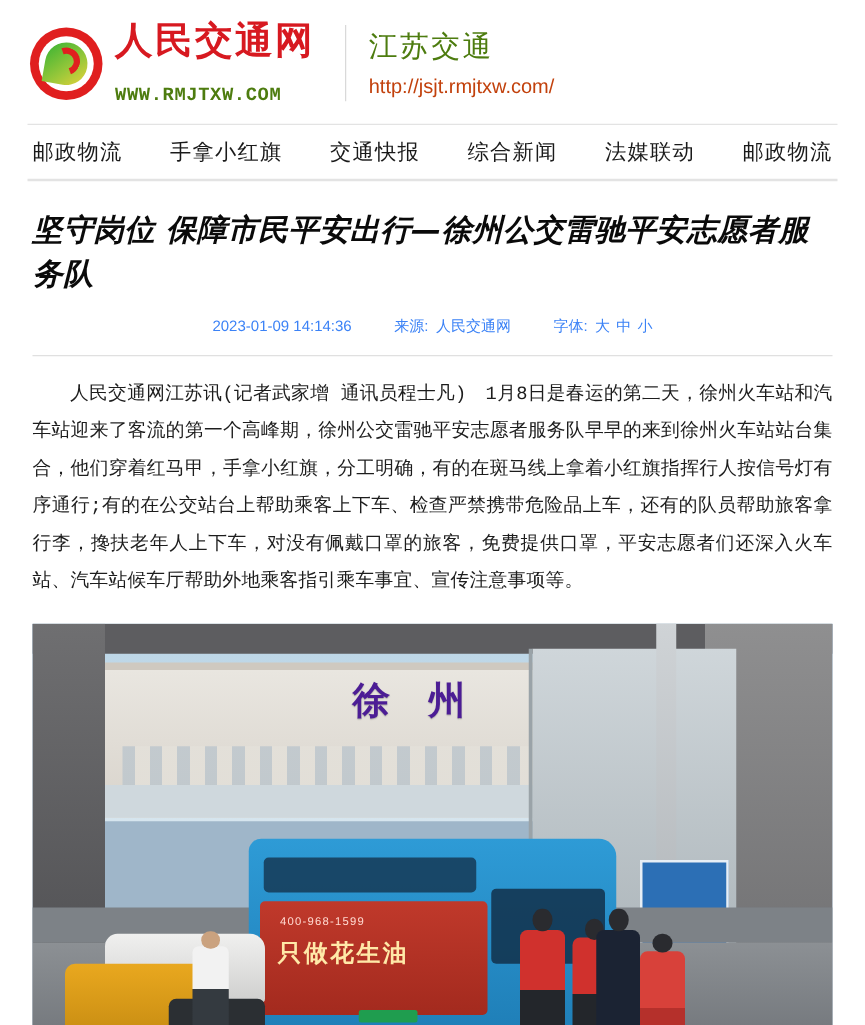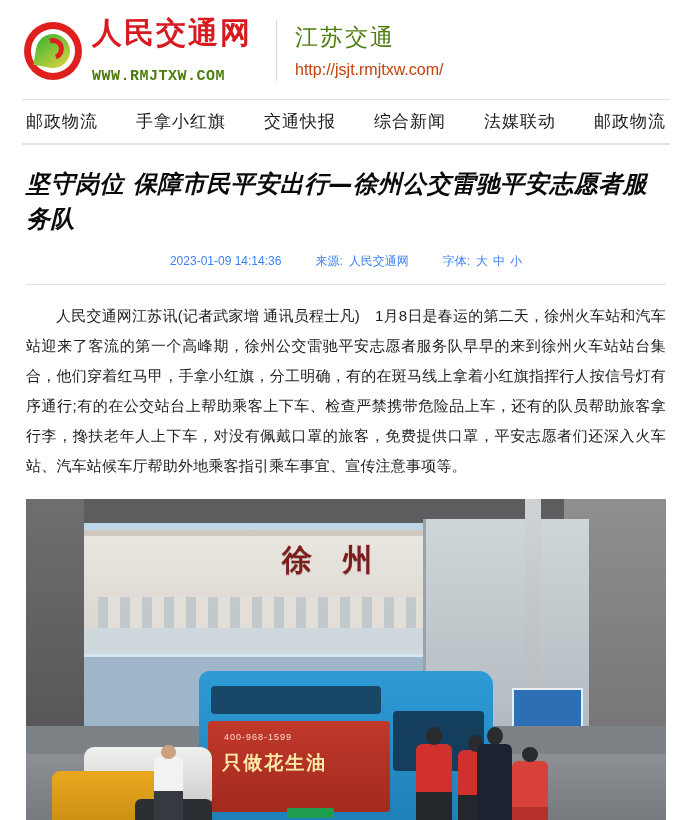--- a/index.html
+++ b/index.html
@@ -173,21 +173,21 @@
     margin: 0 0 14px 0;
   }
   .body-text {
     font-size: 15px;
     line-height: 2.0;
     color: #1d1d1d;
     text-align: justify;
     text-indent: 2em;
     margin: 16px 0 18px 0;
     letter-spacing: 0.2px;
-    font-family: Liberation Sans, sans-serif;
+    font-family: Liberation Mono, monospace;
   }
 
   
   .photo {
     position: relative;
     width: 640px;
     height: 345px;
     margin: 0 auto;
     overflow: hidden;
     background: #9fb6c9;
@@ -205,21 +205,21 @@
     content: ""; position: absolute; left: 0; bottom: 0; width: 100%; height: 22%;
     background: #cfd8dd;
   }
   .station-windows {
     position: absolute; left: 8%; top: 52%; width: 84%; height: 30%;
     background: repeating-linear-gradient(90deg, #b9c4cc 0 10px, #e4e1da 10px 22px);
     opacity: .75;
   }
   .station-name {
     position: absolute; left: 40%; top: 12%;
-    color: #7f1d1d; font-size: 30px; font-weight: bold; letter-spacing: 10px;
+    color: #4c1d95; font-size: 30px; font-weight: bold; letter-spacing: 10px;
     text-shadow: 0 1px 1px rgba(0,0,0,.25);
     font-family: "DejaVu Sans", "Liberation Sans", sans-serif;
   }
   .canopy-left {
     position: absolute; left: 0; top: 0; width: 9%; height: 100%;
     background: linear-gradient(#6f6f71, #4a4a4d);
   }
   .canopy-top {
     position: absolute; left: 0; top: 0; width: 100%; height: 7%;
     background: #5d5d60;

